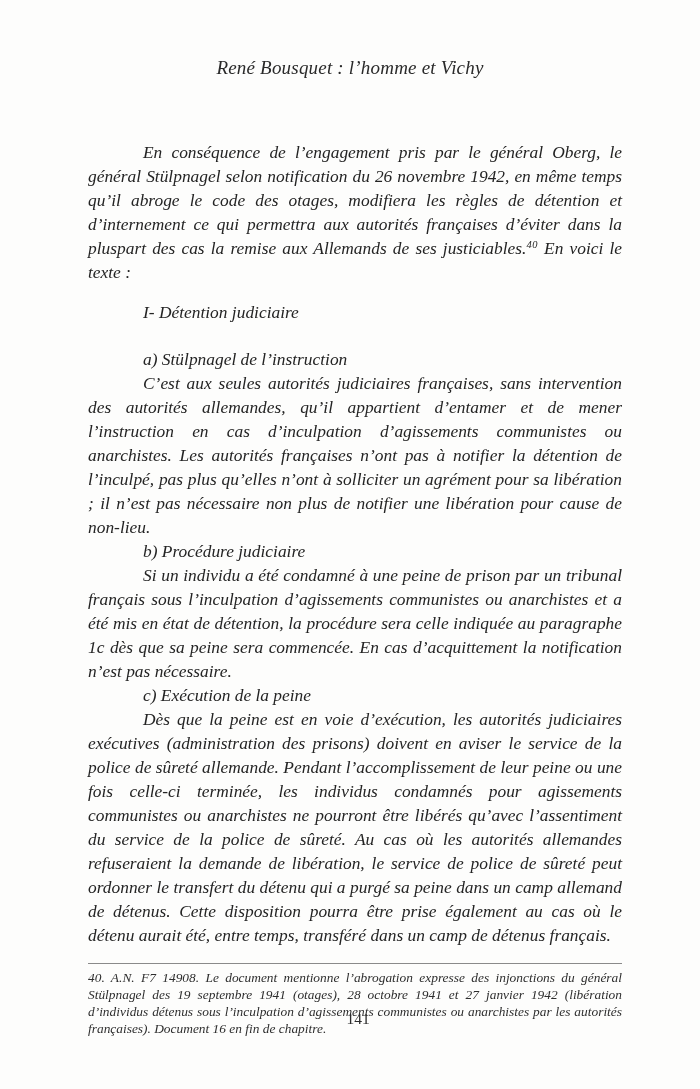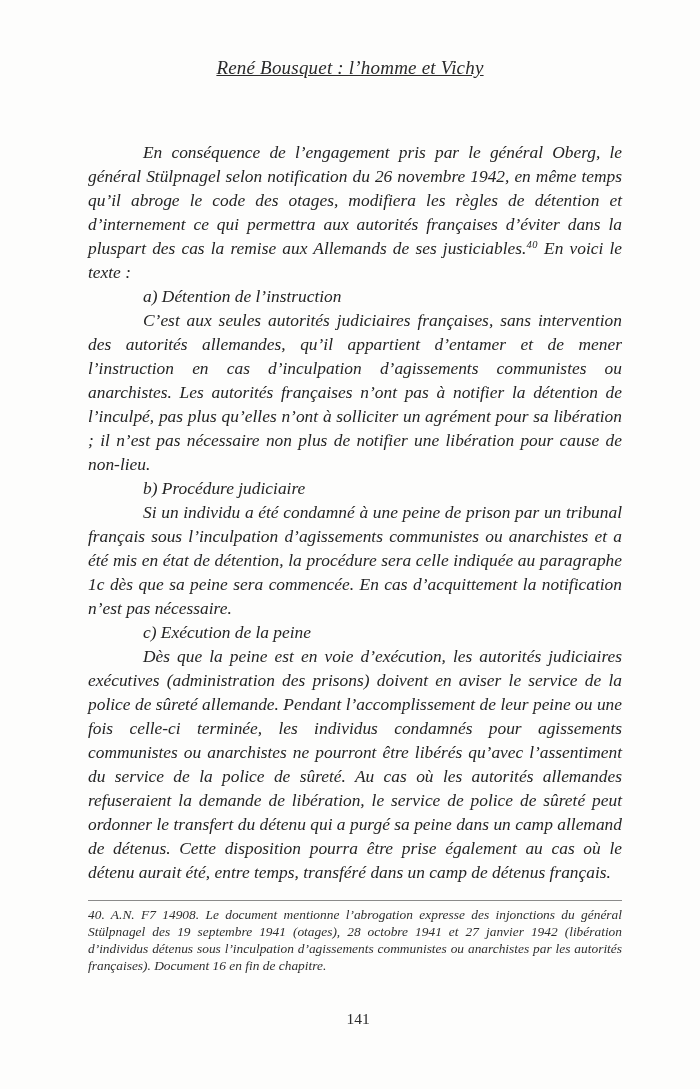--- a/index.html
+++ b/index.html
@@ -20,21 +20,20 @@
   .running-head {
     position: absolute;
     top: 57px;
     left: 0;
     right: 0;
     text-align: center;
     font-style: italic;
     font-size: 19px;
     letter-spacing: 0.2px;
     color: #2a2a2a;
-    text-decoration: underline;
   }
   .text-column {
     position: absolute;
     left: 88px;
     top: 140px;
     width: 534px;
     font-size: 17.4px;
     line-height: 24px;
     text-align: justify;
     color: #242424;
@@ -86,22 +85,23 @@
 <body>
 
 <div class="page">
 
   <div class="running-head">René Bousquet : l’homme et Vichy</div>
 
   <div class="text-column">
 
     <p class="para"><span>En conséquence de l’engagement pris par le général Oberg, le général Stülpnagel selon notification du 26 novembre 1942, en même temps qu’il abroge le code des otages, modifiera les règles de détention et d’internement ce qui permettra aux autorités françaises d’éviter dans la pluspart des cas la remise aux Allemands de ses justiciables.</span><sup class="fn-ref">40</sup><span> En voici le texte :</span></p>
 
+    <p class="para section-heading">I- Détention judiciaire</p>
 
-    <p class="para">a) Détention de l’instruction</p>
+    <p class="para">a) Stülpnagel de l’instruction</p>
     <p class="para">C’est aux seules autorités judiciaires françaises, sans intervention des autorités allemandes, qu’il appartient d’entamer et de mener l’instruction en cas d’inculpation d’agissements communistes ou anarchistes. Les autorités françaises n’ont pas à notifier la détention de l’inculpé, pas plus qu’elles n’ont à solliciter un agrément pour sa libération ; il n’est pas nécessaire non plus de notifier une libération pour cause de non-lieu.</p>
 
     <p class="para">b) Procédure judiciaire</p>
     <p class="para">Si un individu a été condamné à une peine de prison par un tribunal français sous l’inculpation d’agissements communistes ou anarchistes et a été mis en état de détention, la procédure sera celle indiquée au paragraphe 1c dès que sa peine sera commencée. En cas d’acquittement la notification n’est pas nécessaire.</p>
 
     <p class="para">c) Exécution de la peine</p>
     <p class="para">Dès que la peine est en voie d’exécution, les autorités judiciaires exécutives (administration des prisons) doivent en aviser le service de la police de sûreté allemande. Pendant l’accomplissement de leur peine ou une fois celle-ci terminée, les individus condamnés pour agissements communistes ou anarchistes ne pourront être libérés qu’avec l’assentiment du service de la police de sûreté. Au cas où les autorités allemandes refuseraient la demande de libération, le service de police de sûreté peut ordonner le transfert du détenu qui a purgé sa peine dans un camp allemand de détenus. Cette disposition pourra être prise également au cas où le détenu aurait été, entre temps, transféré dans un camp de détenus français.</p>
 
     <div class="footnote-block">
       <div class="footnote-rule"></div>

